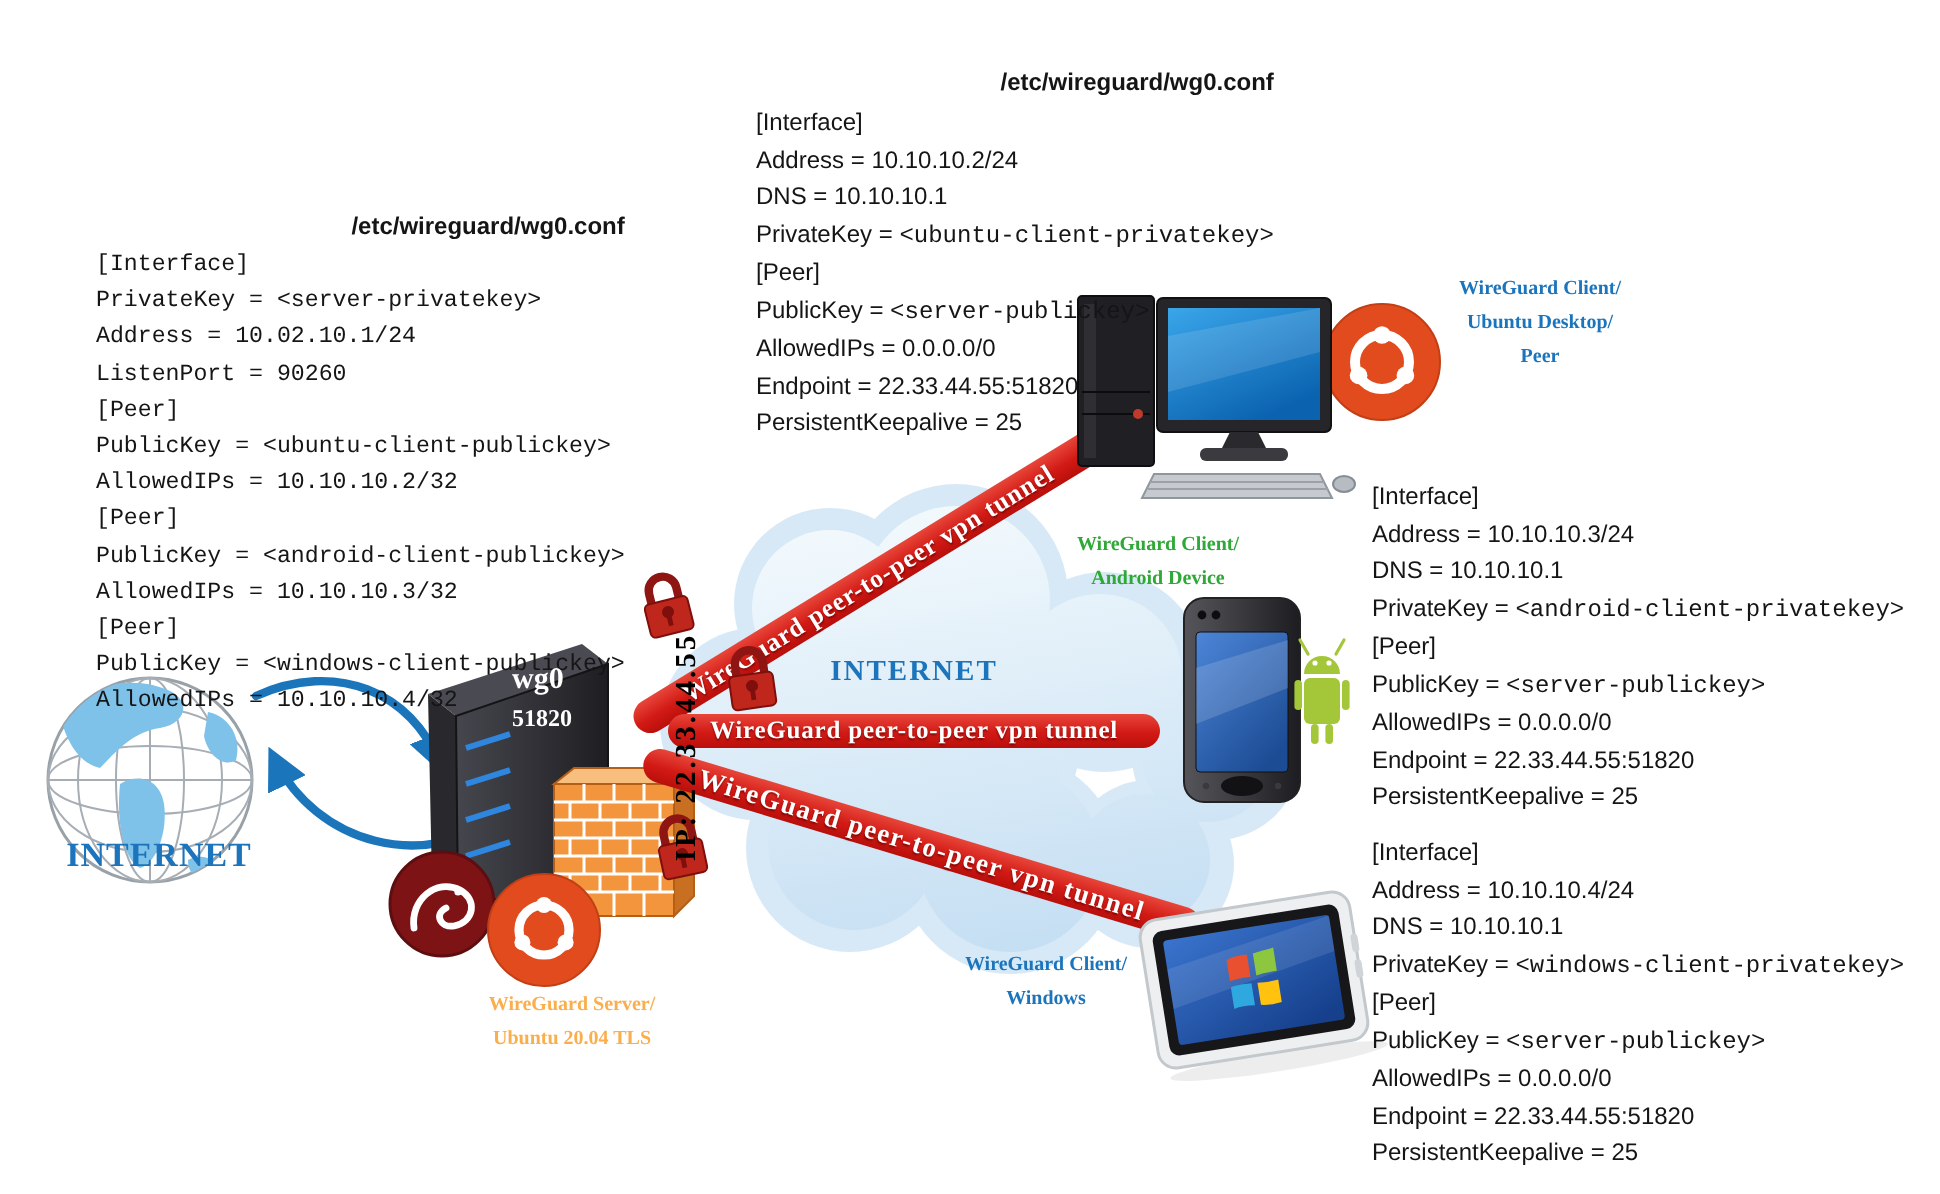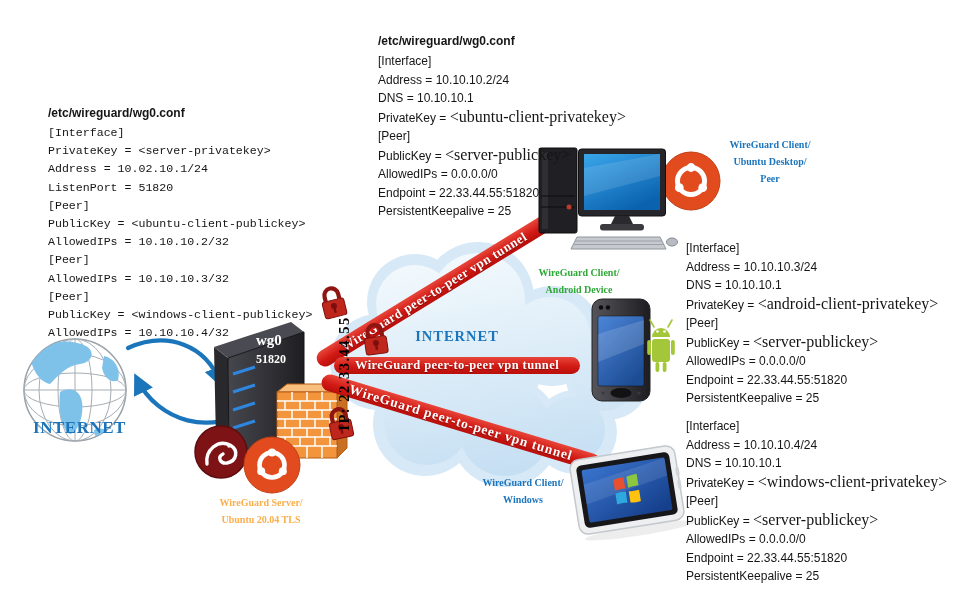--- a/index.html
+++ b/index.html
@@ -3,23 +3,23 @@
 <meta charset="utf-8">
 <style>
   html,body{margin:0;padding:0;background:#fff;}
   .stage{position:relative;width:970px;height:597px;background:#fff;overflow:hidden;
          font-family:"Liberation Sans",sans-serif;}
   .layer{position:absolute;left:0;top:0;width:970px;height:597px;}
   .l1{z-index:1;} .banners{z-index:2;} .l3{z-index:3;}
 
   
   .config{position:absolute;color:#151515;z-index:4;}
-  .cfg-title{font:bold 12px "Liberation Sans",sans-serif;margin-bottom:4px;white-space:nowrap;}
+  .cfg-title{font:bold 12px "Liberation Sans",sans-serif;margin-bottom:4px;white-space:nowrap;text-align:right;}
   .config .line{font:12px "Liberation Sans",sans-serif;line-height:18.5px;white-space:nowrap;}
-  .config .line .mono,.config .line.mono{font-family:Liberation Serif, serif;font-size:16px;}
+  .config .line .mono,.config .line.mono{font-family:Liberation Mono, monospace;font-size:12px;}
   #config-server .line{font-family:"Liberation Mono",monospace;font-size:11.6px;line-height:18.2px;}
   #config-server{left:48px;top:106px;}
   #config-ubuntu{left:378px;top:34px;}
   #config-android{left:686px;top:239px;}
   #config-windows{left:686px;top:417px;}
 
   
   .banner{position:absolute;height:17px;border-radius:9px;z-index:2;
     background:linear-gradient(180deg,#E8463A 0%,#D21A15 55%,#B90F0B 100%);
     display:flex;align-items:center;justify-content:center;color:#fff;
@@ -31,21 +31,21 @@
   .banner.bot{left:322px;top:372px;width:290px;font-size:13.5px;letter-spacing:.8px;
     transform:rotate(16.8deg);transform-origin:0 50%;}
 
   
   .caption{position:absolute;text-align:center;font-family:"Liberation Serif",serif;
     font-weight:bold;font-size:10px;line-height:17px;z-index:4;white-space:nowrap;}
   .blue{color:#1C75BC;} .green{color:#2EA836;} .orange{color:#FBAE4C;}
   #cap-ubuntu{left:690px;top:136px;width:160px;}
   #cap-android{left:499px;top:264px;width:160px;}
   #cap-windows{left:443px;top:474px;width:160px;}
-  #cap-server{left:181px;top:494px;width:160px;}
+  #cap-server{left:206px;top:494px;width:160px;}
   #lbl-internet-left{left:12px;top:419px;width:135px;font-size:17px;letter-spacing:.5px;}
   #lbl-internet-cloud{left:392px;top:328px;width:130px;font-size:14.5px;letter-spacing:1px;}
   #srv-port-box{left:256px;top:331px;width:58px;text-align:left;color:#fff;z-index:4;
     font-family:"Liberation Serif",serif;font-weight:bold;line-height:19px;position:absolute;}
   #srv-port-box .wg{font-size:15px;} #srv-port-box .port{font-size:12px;}
   #srv-ip{position:absolute;left:277px;top:365px;width:134px;text-align:center;z-index:4;
     transform:rotate(-90deg);transform-origin:center;color:#000;
     font:bold 14.5px "Liberation Serif",serif;letter-spacing:1.5px;white-space:nowrap;}
 </style>
 </head>
@@ -309,25 +309,26 @@
         <path d="M1.5,1.6 C5,2 9,2 12,1.6 L12,13 C8,13.6 4,13.4 1.5,12.8 Z" fill="#FFC20E"></path>
       </g>
     </g>
   </svg>
 
   <div class="config" id="config-server">
       <div class="cfg-title">/etc/wireguard/wg0.conf</div>
       <div class="line mono">[Interface]</div>
       <div class="line mono">PrivateKey = &lt;server-privatekey&gt;</div>
       <div class="line mono">Address = 10.02.10.1/24</div>
-      <div class="line mono">ListenPort = 51820</div>
+      <div class="line mono">ListenPort = 90260</div>
       <div class="line mono">[Peer]</div>
       <div class="line mono">PublicKey = &lt;ubuntu-client-publickey&gt;</div>
       <div class="line mono">AllowedIPs = 10.10.10.2/32</div>
       <div class="line mono">[Peer]</div>
+      <div class="line mono">PublicKey = &lt;android-client-publickey&gt;</div>
       <div class="line mono">AllowedIPs = 10.10.10.3/32</div>
       <div class="line mono">[Peer]</div>
       <div class="line mono">PublicKey = &lt;windows-client-publickey&gt;</div>
       <div class="line mono">AllowedIPs = 10.10.10.4/32</div>
     </div>
   <div class="config" id="config-ubuntu">
       <div class="cfg-title">/etc/wireguard/wg0.conf</div>
       <div class="line"><span>[Interface]</span></div>
       <div class="line"><span>Address = 10.10.10.2/24</span></div>
       <div class="line"><span>DNS = 10.10.10.1</span></div>

